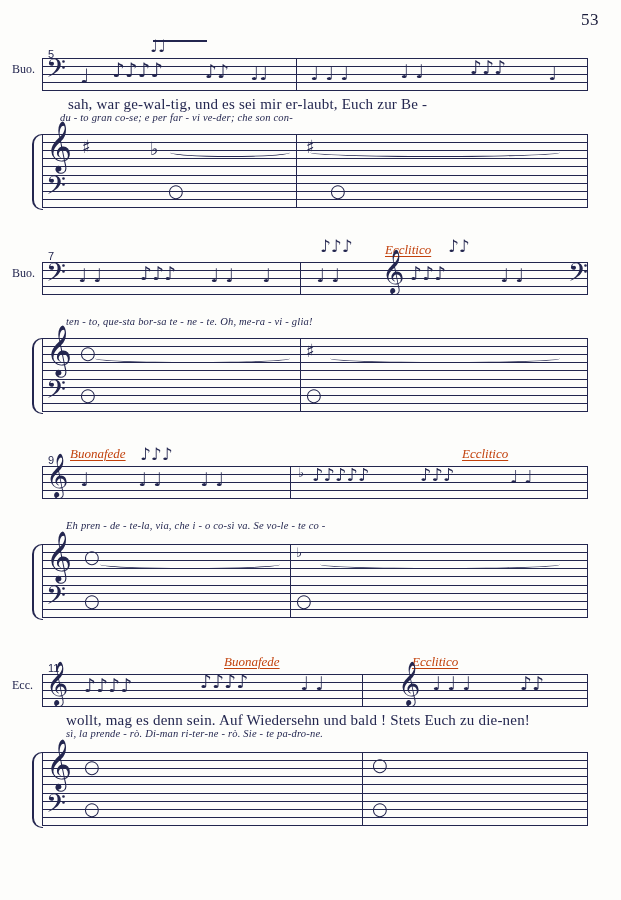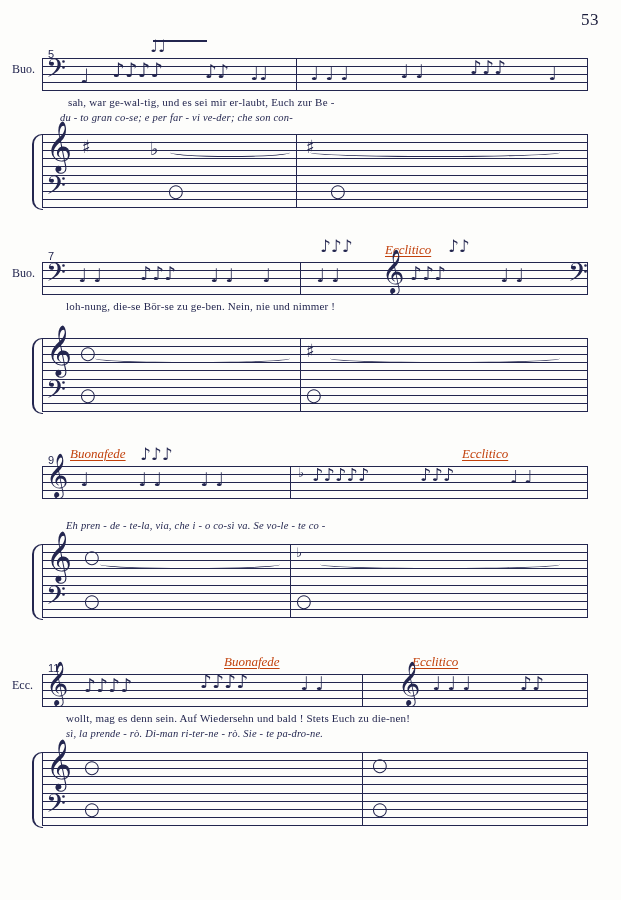--- a/index.html
+++ b/index.html
@@ -82,21 +82,21 @@
     font-family: "Liberation Serif", serif;
     font-style: italic;
     font-size: 13px;
     color: #c2410c;
     text-decoration: underline;
     text-underline-offset: 2px;
   }
   .lyric-line {
     position: absolute;
     font-family: "Liberation Serif", serif;
-    font-size: 11px;
+    font-size: 15px;
     color: #23264f;
     white-space: nowrap;
     letter-spacing: 0.2px;
   }
   .lyric-line.ital {
     font-style: italic;
     font-size: 10.5px;
   }
   
   .note {
@@ -194,21 +194,21 @@
     <div class="note" style="left:448px;top:2px;font-size:17px;">♪♪</div>
 
     <div class="note" style="left:78px;top:30px;font-size:19px;">♩&nbsp;♩</div>
     <div class="note" style="left:140px;top:28px;font-size:19px;">♪♪♪</div>
     <div class="note" style="left:210px;top:30px;font-size:19px;">♩&nbsp;♩</div>
     <div class="note" style="left:262px;top:30px;font-size:19px;">♩</div>
     <div class="note" style="left:316px;top:30px;font-size:19px;">♩&nbsp;♩</div>
     <div class="note" style="left:410px;top:28px;font-size:19px;">♪♪♪</div>
     <div class="note" style="left:500px;top:30px;font-size:19px;">♩&nbsp;♩</div>
 
-    <div class="lyric-line" style="left:66px;top:64px;">loh‑nung,  die‑se Bör‑se zu ge‑ben.  Nein, nie und nimmer !</div>
+    <div class="lyric-line ital" style="left:66px;top:80px;">ten ‑ to,   que‑sta bor‑sa te ‑ ne ‑ te.   Oh, me‑ra ‑ vi ‑ glia!</div>
 
     <div class="brace" style="left:32px;top:102px;height:74px;"></div>
     <div class="stafflines" style="left:42px;top:102px;width:546px;"></div>
     <div class="stafflines" style="left:42px;top:143px;width:546px;"></div>
     <div class="clef treble" style="left:46px;top:92px;">𝄞</div>
     <div class="clef bass" style="left:46px;top:141px;">𝄢</div>
     <div class="barline" style="left:42px;top:102px;height:74px;"></div>
     <div class="barline" style="left:300px;top:102px;height:74px;"></div>
     <div class="barline" style="left:587px;top:102px;height:74px;"></div>
 

